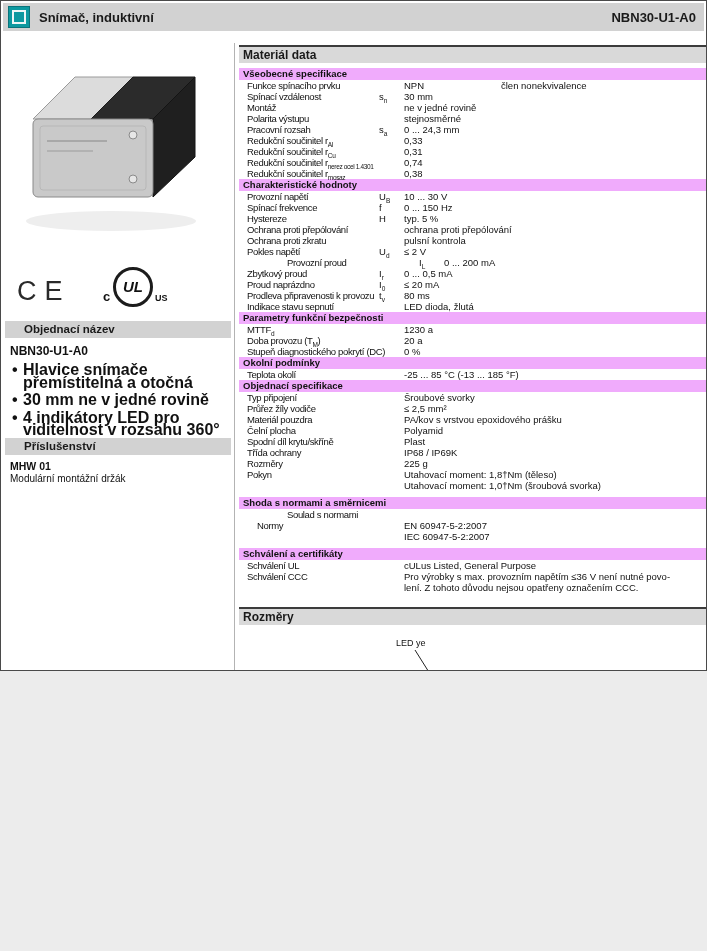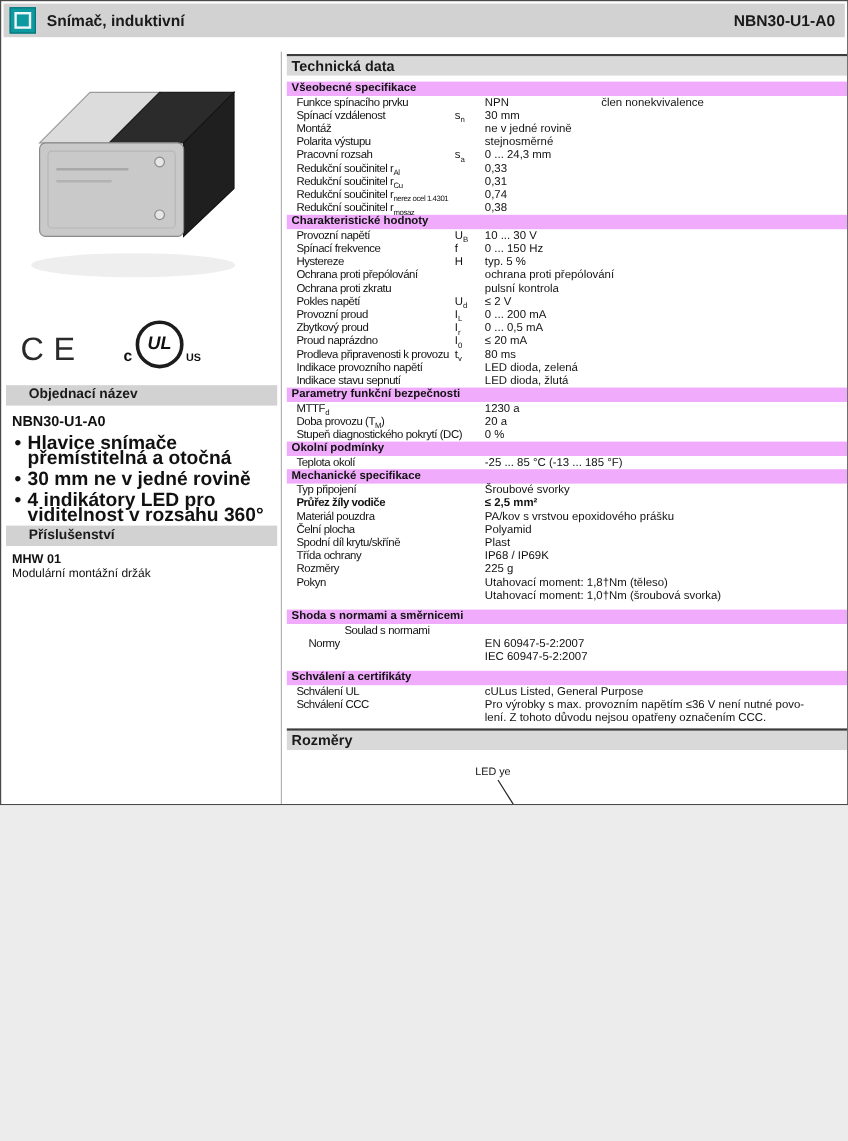--- a/index.html
+++ b/index.html
@@ -101,21 +101,21 @@
         <li>4 indikátory LED pro viditelnost v rozsahu 360°</li>
       </ul>
 
     <div class="lbar acc-bar">Příslušenství</div>
     <div class="acc-code">MHW 01</div>
     <div class="acc-desc">Modulární montážní držák</div>
   </div>
 
   <div class="rightcol">
     <div class="secbar-wrap">
-        <div class="secbar">Technická data</div>
+        <div class="secbar">Materiál data</div>
       </div>
     <div class="tech-table">
         <div class="tsec">Všeobecné specifikace</div>
         <div class="trow" style="height: 11px;">
           <span class="c-lab">Funkce spínacího prvku</span>
           <span class="c-val">NPN</span>
           <span class="c-extra">člen nonekvivalence</span>
         </div>
         <div class="trow" style="height: 11px;">
           <span class="c-lab">Spínací vzdálenost</span>
@@ -173,45 +173,41 @@
         </div>
         <div class="trow" style="height: 11px;">
           <span class="c-lab">Ochrana proti zkratu</span>
           <span class="c-val">pulsní kontrola</span>
         </div>
         <div class="trow" style="height: 11px;">
           <span class="c-lab">Pokles napětí</span>
           <span class="c-sym">U<sub>d</sub></span>
           <span class="c-val">≤ 2 V</span>
         </div>
-        <div class="trow" style="height: 11px;">
+        <div class="trow" style="height: 11px; margin-left: 40px;">
           <span class="c-lab">Provozní proud</span>
           <span class="c-sym">I<sub>L</sub></span>
           <span class="c-val">0 ... 200 mA</span>
         </div>
         <div class="trow" style="height: 11px;">
           <span class="c-lab">Zbytkový proud</span>
           <span class="c-sym">I<sub>r</sub></span>
           <span class="c-val">0 ... 0,5 mA</span>
         </div>
         <div class="trow" style="height: 11px;">
           <span class="c-lab">Proud naprázdno</span>
           <span class="c-sym">I<sub>0</sub></span>
           <span class="c-val">≤ 20 mA</span>
         </div>
         <div class="trow" style="height: 11px;">
           <span class="c-lab">Prodleva připravenosti k provozu</span>
           <span class="c-sym">t<sub>v</sub></span>
           <span class="c-val">80 ms</span>
         </div>
         <div class="trow" style="height: 11px;">
-          <span class="c-lab">Indikace provozního napětí</span>
-          <span class="c-val">LED dioda, zelená</span>
-        </div>
-        <div class="trow" style="height: 11px;">
           <span class="c-lab">Indikace stavu sepnutí</span>
           <span class="c-val">LED dioda, žlutá</span>
         </div>
         <div class="tsec">Parametry funkční bezpečnosti</div>
         <div class="trow" style="height: 11px;">
           <span class="c-lab">MTTF<sub>d</sub></span>
           <span class="c-val">1230 a</span>
         </div>
         <div class="trow" style="height: 11px;">
           <span class="c-lab">Doba provozu (T<sub>M</sub>)</span>
@@ -219,26 +215,26 @@
         </div>
         <div class="trow" style="height: 11px;">
           <span class="c-lab">Stupeň diagnostického pokrytí (DC)</span>
           <span class="c-val">0 %</span>
         </div>
         <div class="tsec">Okolní podmínky</div>
         <div class="trow" style="height: 11px;">
           <span class="c-lab">Teplota okolí</span>
           <span class="c-val">-25 ... 85 °C (-13 ... 185 °F)</span>
         </div>
-        <div class="tsec">Mechanické specifikace</div>
+        <div class="tsec">Objednací specifikace</div>
         <div class="trow" style="height: 11px;">
           <span class="c-lab">Typ připojení</span>
           <span class="c-val">Šroubové svorky</span>
         </div>
-        <div class="trow" style="height: 11px; font-weight: bold;">
+        <div class="trow" style="height: 11px;">
           <span class="c-lab">Průřez žíly vodiče</span>
           <span class="c-val">≤ 2,5 mm²</span>
         </div>
         <div class="trow" style="height: 11px;">
           <span class="c-lab">Materiál pouzdra</span>
           <span class="c-val">PA/kov s vrstvou epoxidového prášku</span>
         </div>
         <div class="trow" style="height: 11px;">
           <span class="c-lab">Čelní plocha</span>
           <span class="c-val">Polyamid</span>

